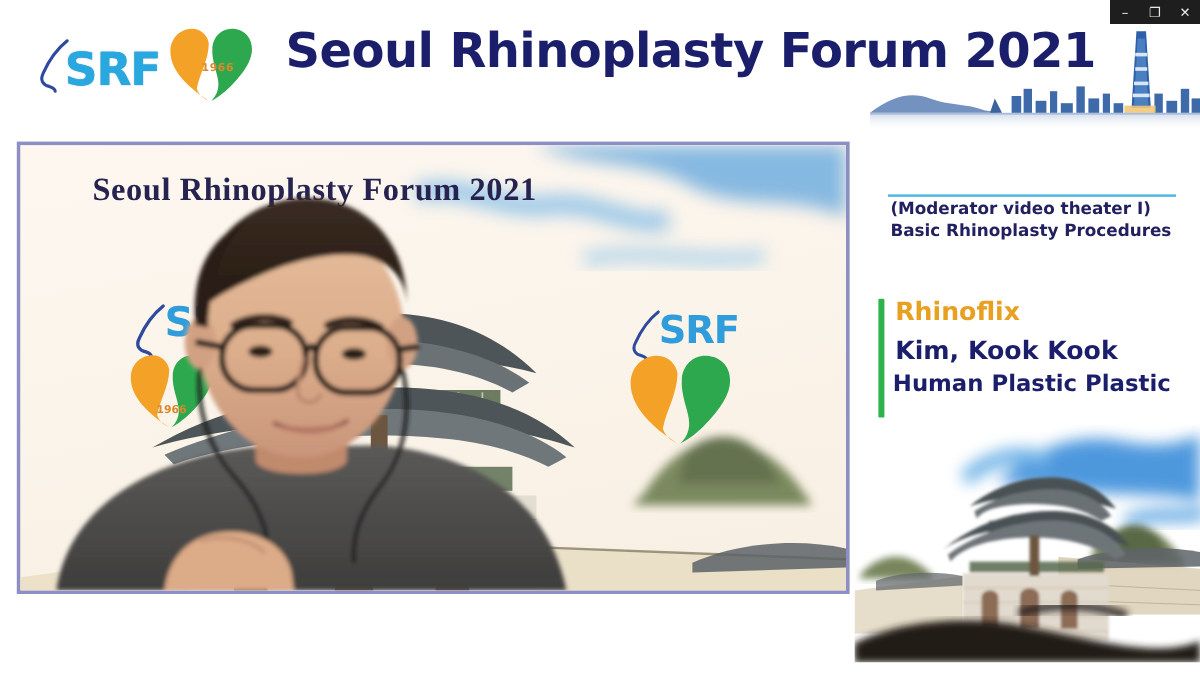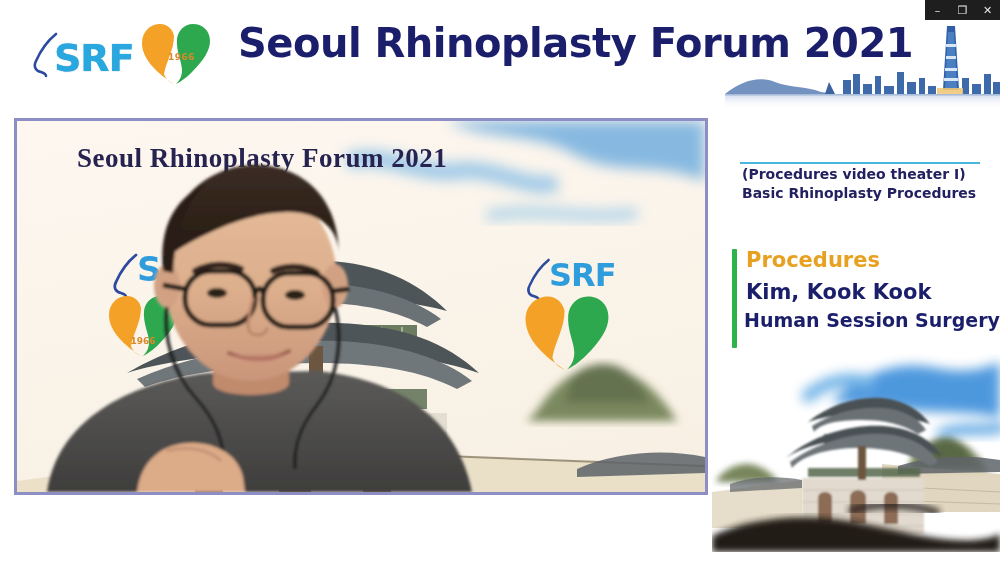--- a/index.html
+++ b/index.html
@@ -334,27 +334,27 @@
 
           <path d="M120 371 C124 336, 150 320, 180 322 C206 324, 222 338, 226 356 L228 371 Z" fill="#dcab88"></path>
           <path d="M150 330 C168 324, 192 328, 204 340" stroke="#c28e72" stroke-width="2.5" fill="none"></path>
         </g>
       </svg>
     </div>
   </div>
 
   <div id="info-panel">
     <div id="session-underline"></div>
-    <div id="session-sub1">(Procedures video theater I)</div>
+    <div id="session-sub1">(Moderator video theater I)</div>
     <div id="session-sub2">Basic Rhinoplasty Procedures</div>
 
     <div id="moderator-bar"></div>
-    <div id="moderator-label">Procedures</div>
+    <div id="moderator-label">Rhinoflix</div>
     <div id="moderator-name">Kim, Kook Kook</div>
-    <div id="moderator-affil">Human Session Surgery</div>
+    <div id="moderator-affil">Human Plastic Plastic</div>
   </div>
 
   <div id="palace-art">
     <svg width="288" height="200" viewBox="0 0 288 200">
       <defs>
         <filter id="bl1">
             <feGaussianBlur stdDeviation="6"></feGaussianBlur>
           </filter>
         <filter id="bl2">
             <feGaussianBlur stdDeviation="3"></feGaussianBlur>

